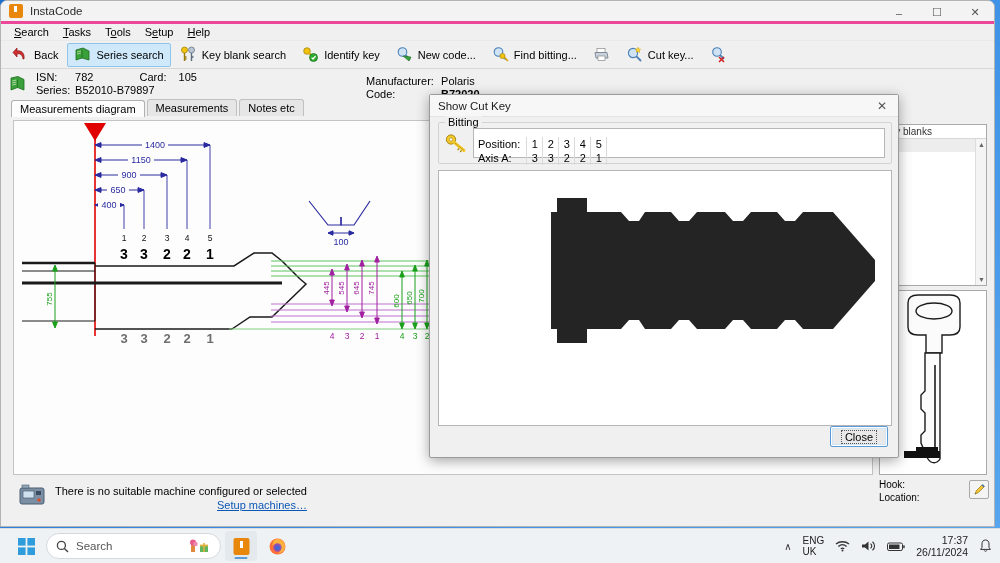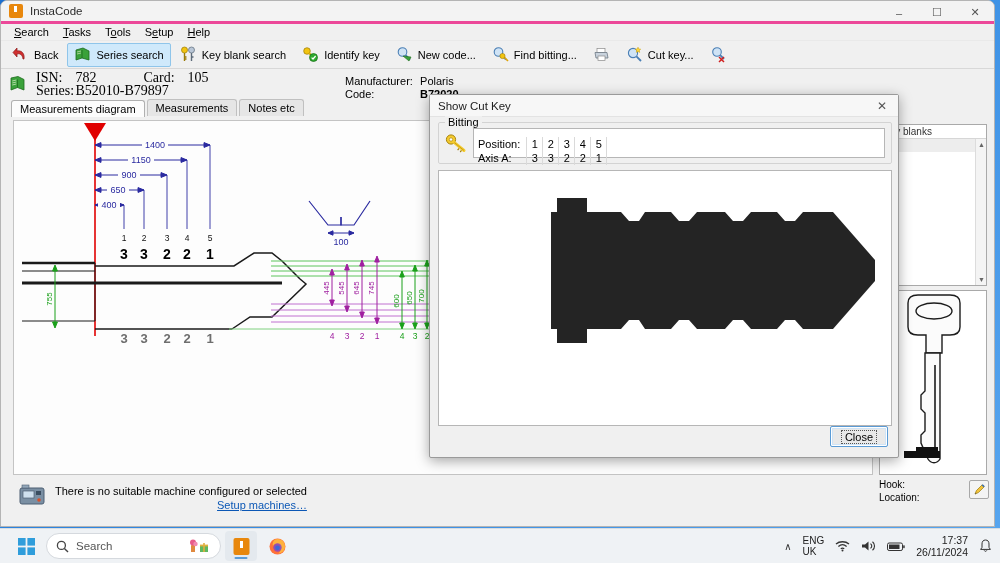--- a/index.html
+++ b/index.html
@@ -58,22 +58,22 @@
     cursor:default; white-space:nowrap;
   }
   .tb.active { background:#cfe9fb; border-color:#8fc5ea; }
   .tbicon { width:17px; height:17px; position:relative; flex:0 0 17px; }
   
   #rechead {
     height:30px; background:#f0f0f0; display:flex; align-items:center;
     padding-left:8px; position:relative;
   }
   .book-icon { width:17px; height:18px; position:relative; margin-right:10px; }
-  .hdr-left { line-height:13px; font-size:14px;font-family:Liberation Serif, serif; }
-  .hdr-right { position:absolute; left:344px; top:6px; line-height:13px; font-size:11px;}
+  .hdr-left { line-height:13px; font-size:11px; }
+  .hdr-right { position:absolute; left:365px; top:6px; line-height:13px; font-size:11px;}
   .lbl-w { display:inline-block; width:36px; }
   .lbl-w2 { display:inline-block; width:72px; }
   .val-b { font-weight:bold; }
   
   #tabstrip {
     height:17px; background:#f0f0f0; display:flex; align-items:flex-end;
     padding-left:10px; font-size:11px; position:relative; z-index:3;
   }
   .tab {
     padding:2px 8px 2px 8px; border:1px solid #c0c0c0; border-bottom:none;

